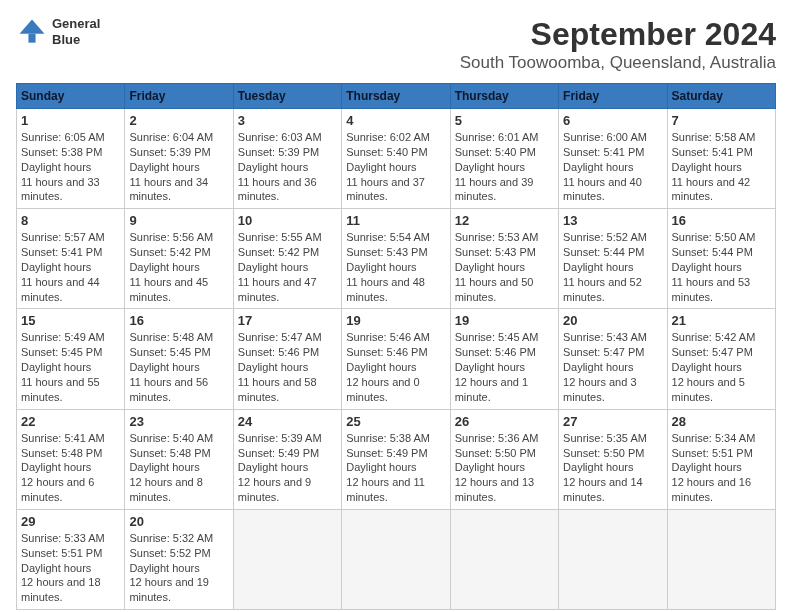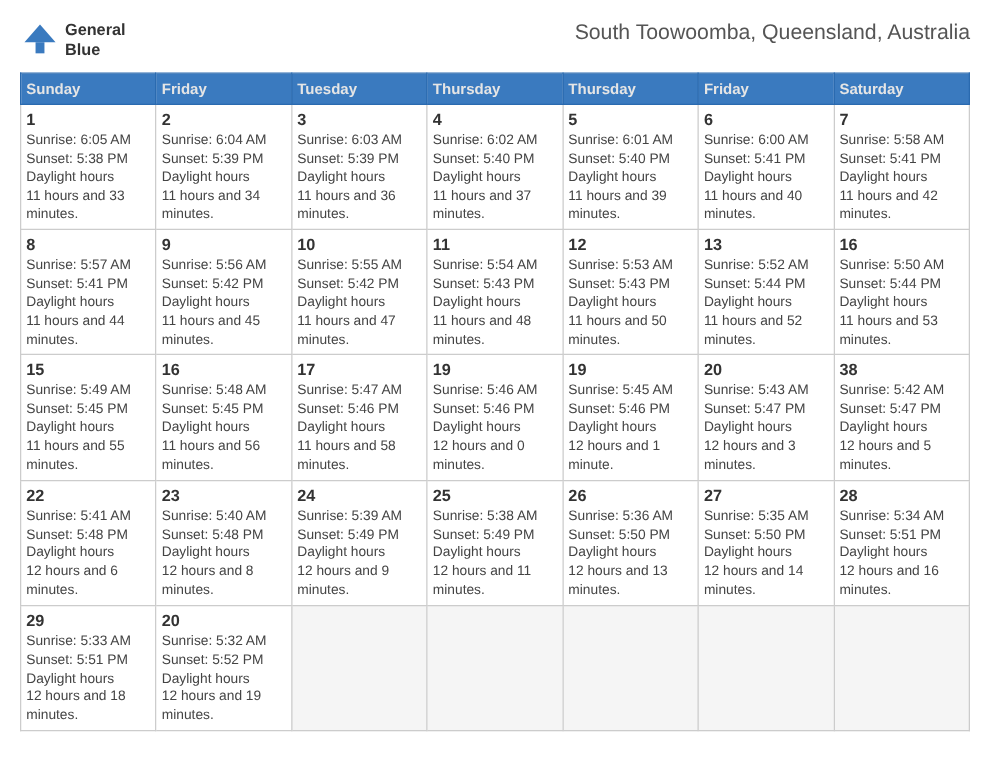--- a/index.html
+++ b/index.html
@@ -44,21 +44,21 @@
       font-size: 17px;
       color: #555;
     }
     .calendar {
       width: 100%;
       border-collapse: collapse;
       font-size: 10px;
     }
     .calendar th {
       background-color: #3a7abf;
-      color: #e5e5e5;
+      color: #0f172a;
       padding: 5px 4px;
       text-align: left;
       font-size: 12px;
       font-weight: bold;
       border: 1px solid #2a6aaf;
     }
     .calendar td {
       border: 1px solid #ccc;
       vertical-align: top;
       padding: 4px;
@@ -93,20 +93,21 @@
     <svg class="logo-icon" viewBox="0 0 36 36">
       <polygon points="18,4 32,20 4,20" fill="#3a7abf"></polygon>
       <rect x="14" y="20" width="8" height="10" fill="#3a7abf"></rect>
     </svg>
     <div class="logo-text">
       <span>General</span><br>
       <span>Blue</span>
     </div>
   </div>
   <div class="title-section">
+    <div class="month-title">September 2024</div>
     <div class="subtitle">South Toowoomba, Queensland, Australia</div>
   </div>
 </div>
 
 <table class="calendar">
   <thead>
     <tr>
       <th>Sunday</th>
       <th>Friday</th>
       <th>Tuesday</th>
@@ -196,21 +197,21 @@
         </td>
         <td>
           <span class="day-number">19</span>
           <div class="day-info">Sunrise: 5:45 AM<br>Sunset: 5:46 PM<br>Daylight hours<br>12 hours and 1 minute.</div>
         </td>
         <td>
           <span class="day-number">20</span>
           <div class="day-info">Sunrise: 5:43 AM<br>Sunset: 5:47 PM<br>Daylight hours<br>12 hours and 3 minutes.</div>
         </td>
         <td>
-          <span class="day-number">38</span>
+          <span class="day-number">21</span>
           <div class="day-info">Sunrise: 5:42 AM<br>Sunset: 5:47 PM<br>Daylight hours<br>12 hours and 5 minutes.</div>
         </td>
       </tr>
       <tr>
         <td>
           <span class="day-number">22</span>
           <div class="day-info">Sunrise: 5:41 AM<br>Sunset: 5:48 PM<br>Daylight hours<br>12 hours and 6 minutes.</div>
         </td>
         <td>
           <span class="day-number">23</span>

